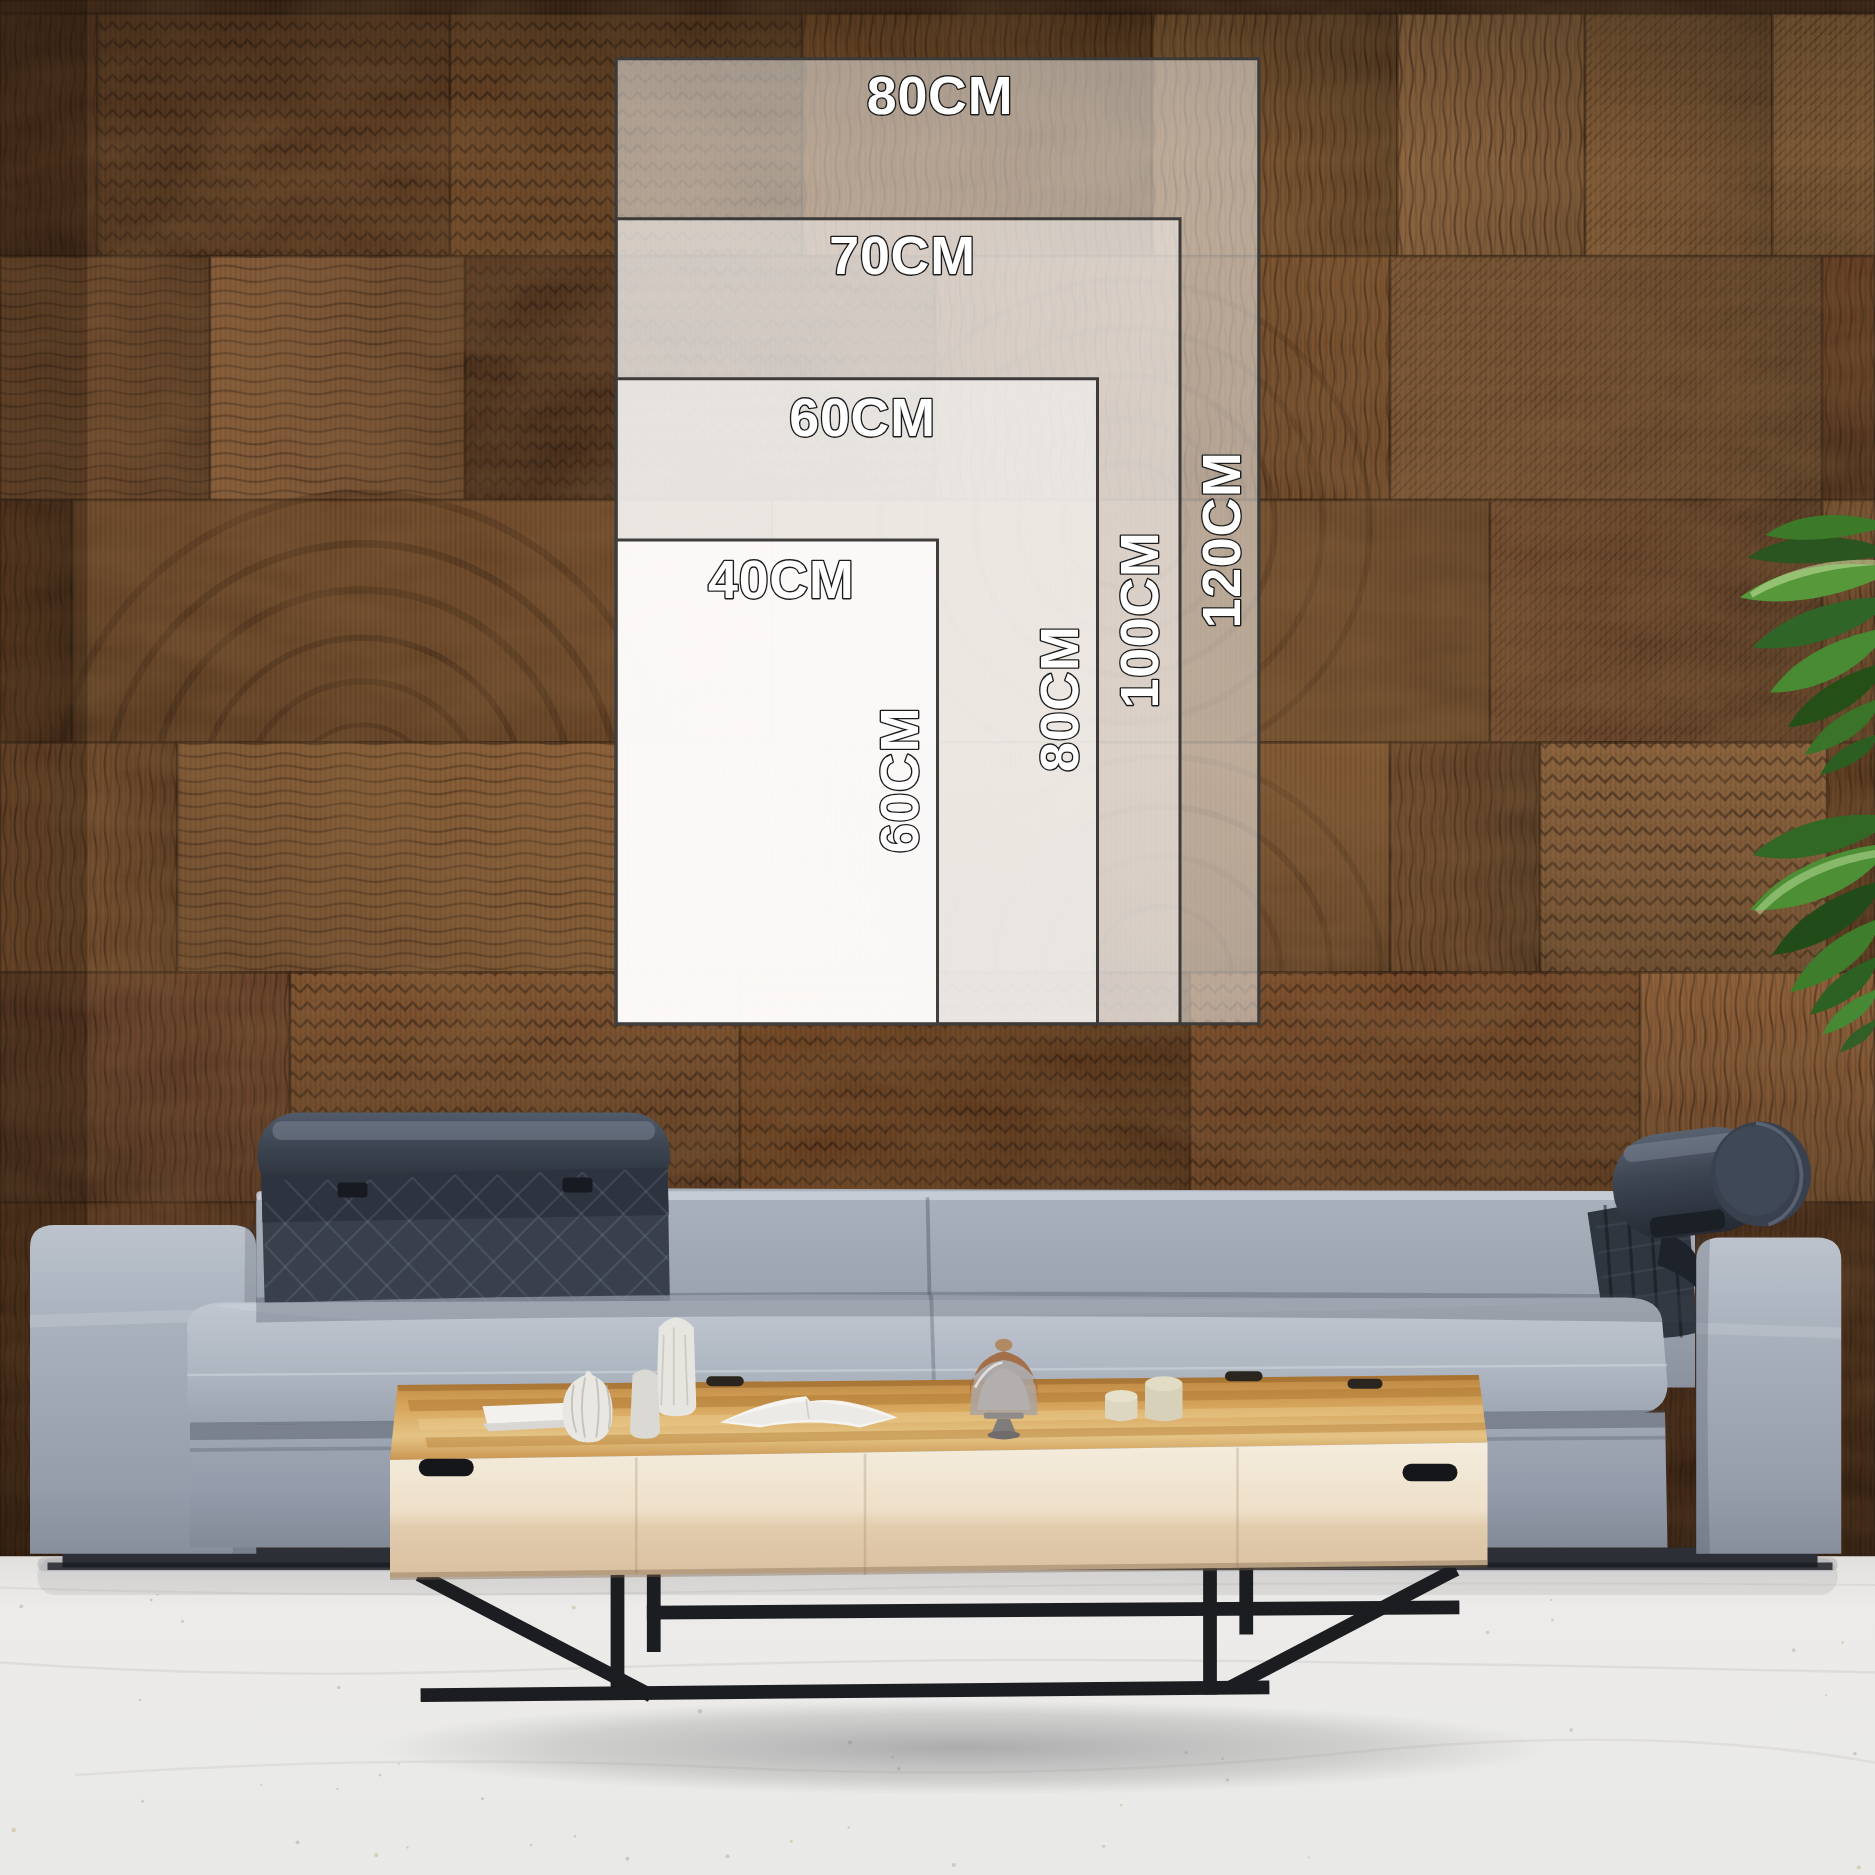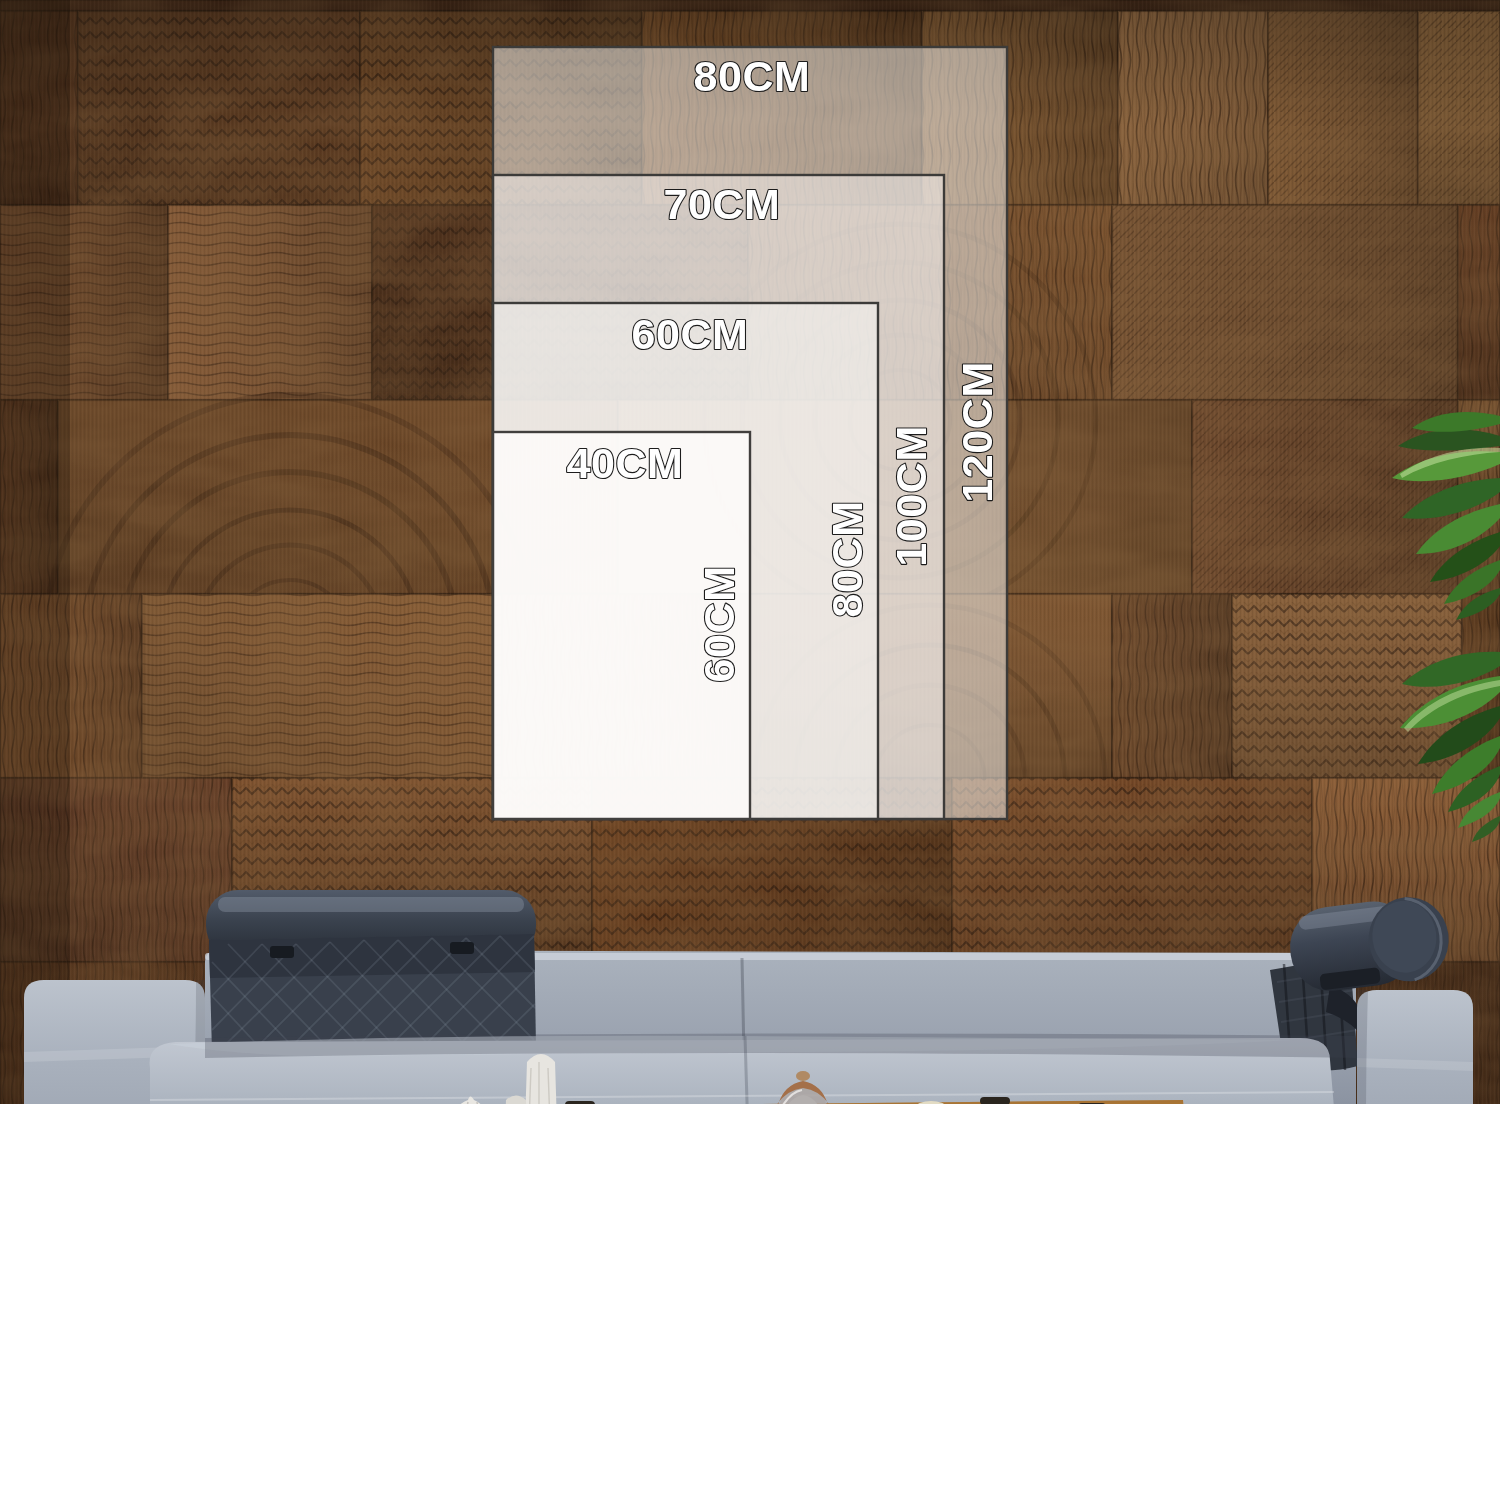--- a/index.html
+++ b/index.html
@@ -1,15 +1,15 @@
 <!DOCTYPE html>
 <html><head><meta charset="utf-8">
 <style>
 html,body{margin:0;padding:0;background:#ffffff;font-family:"Liberation Sans", sans-serif;}
-#stage{position:relative;width:1500px;height:1104px;overflow:hidden;text-align:right;}
+#stage{position:relative;width:1500px;height:1500px;overflow:hidden;text-align:right;}
 </style></head>
 <body>
 <div id="stage">
 <svg width="1500" height="1500" viewBox="0 0 1500 1500">
 
 <defs>
   <pattern id="pv" width="9" height="48" patternUnits="userSpaceOnUse">
     <path d="M4 0 q3 12 0 24 q-3 12 0 24" stroke="rgba(25,11,4,0.5)" stroke-width="1.6" fill="none"></path>
     <path d="M8 0 q-2 12 0 24 q2 12 0 24" stroke="rgba(60,32,12,0.28)" stroke-width="1" fill="none"></path>
   </pattern>

